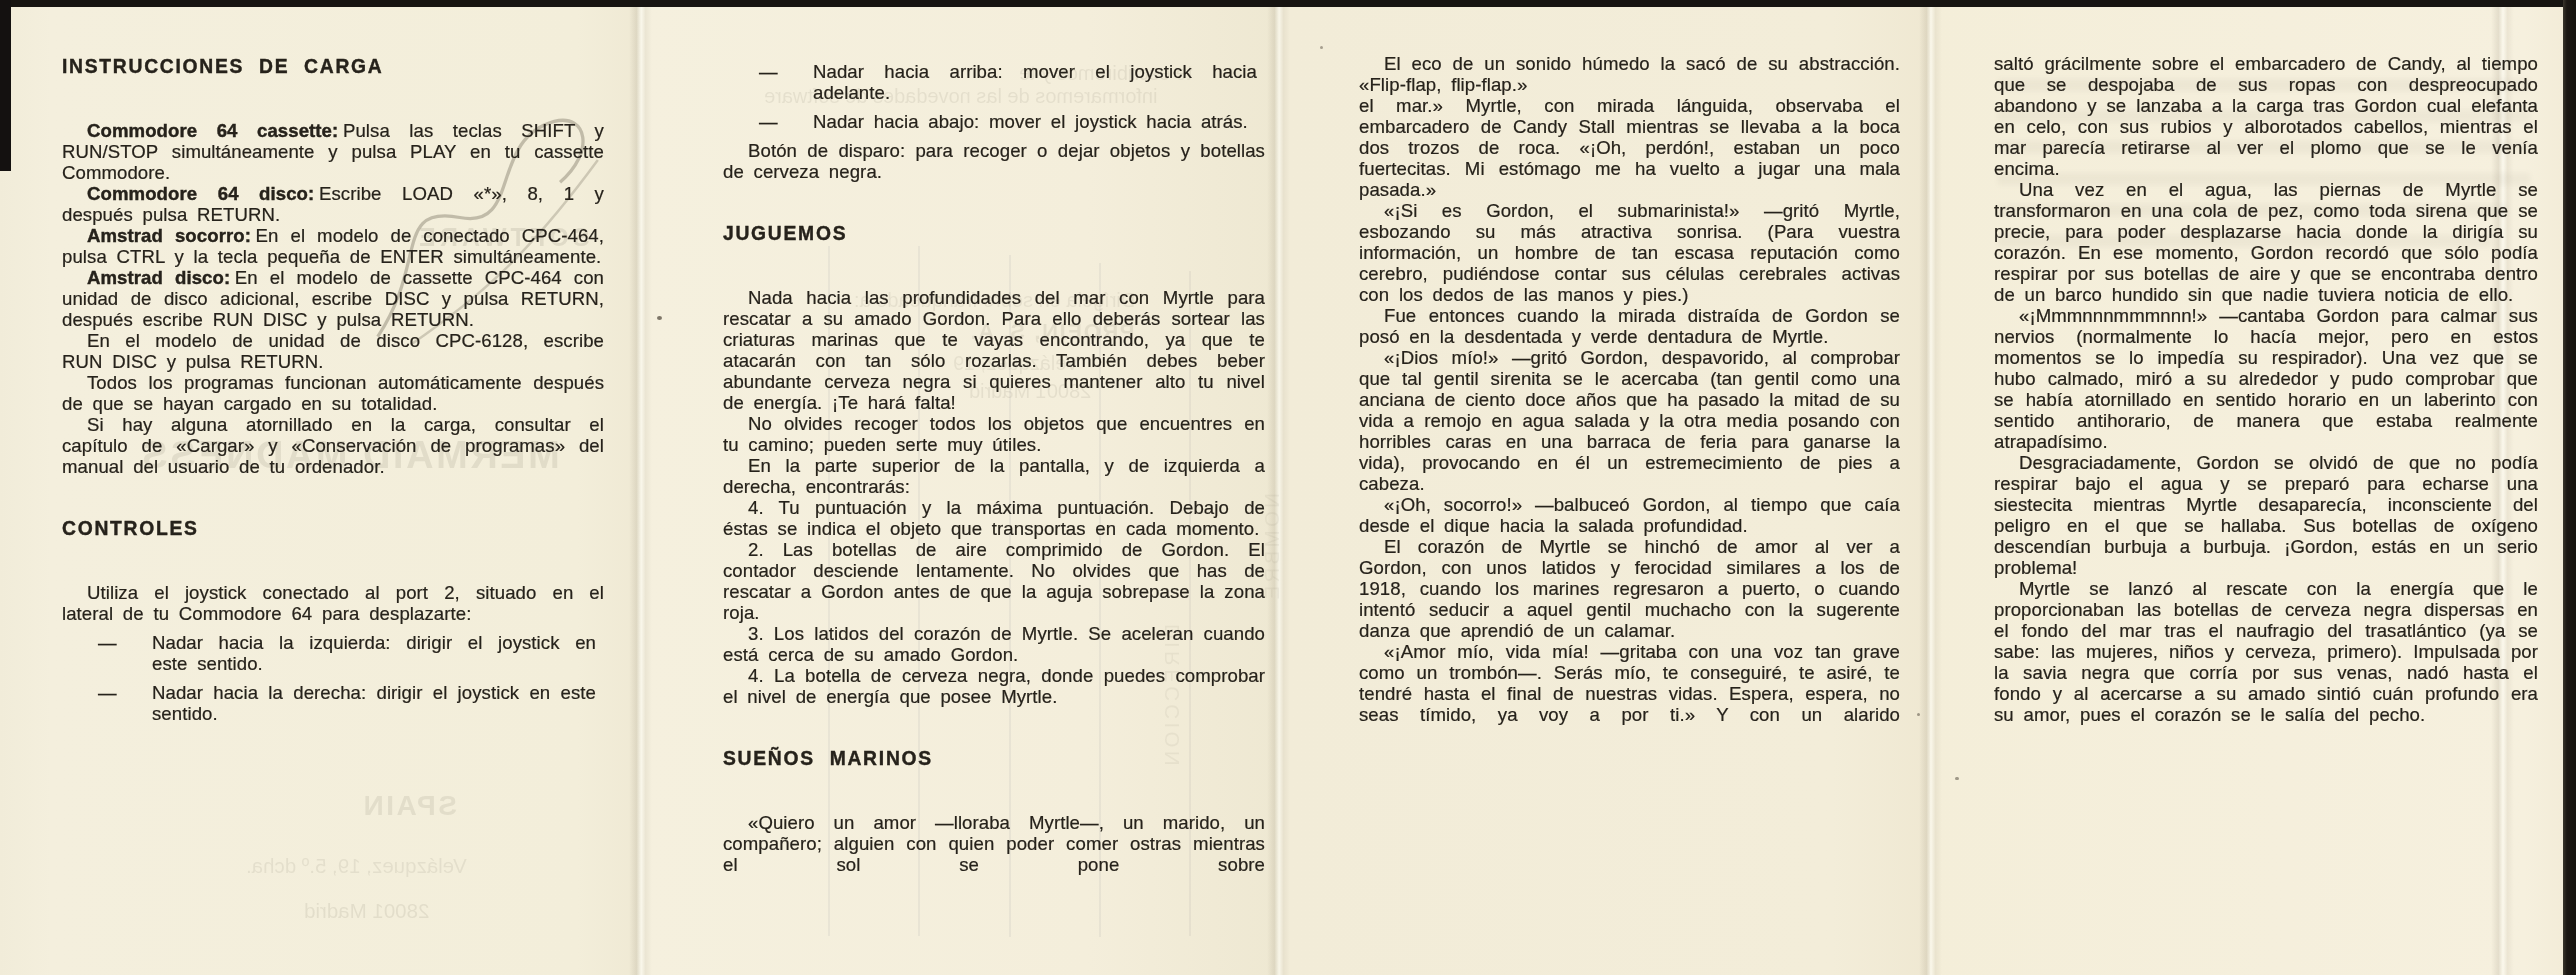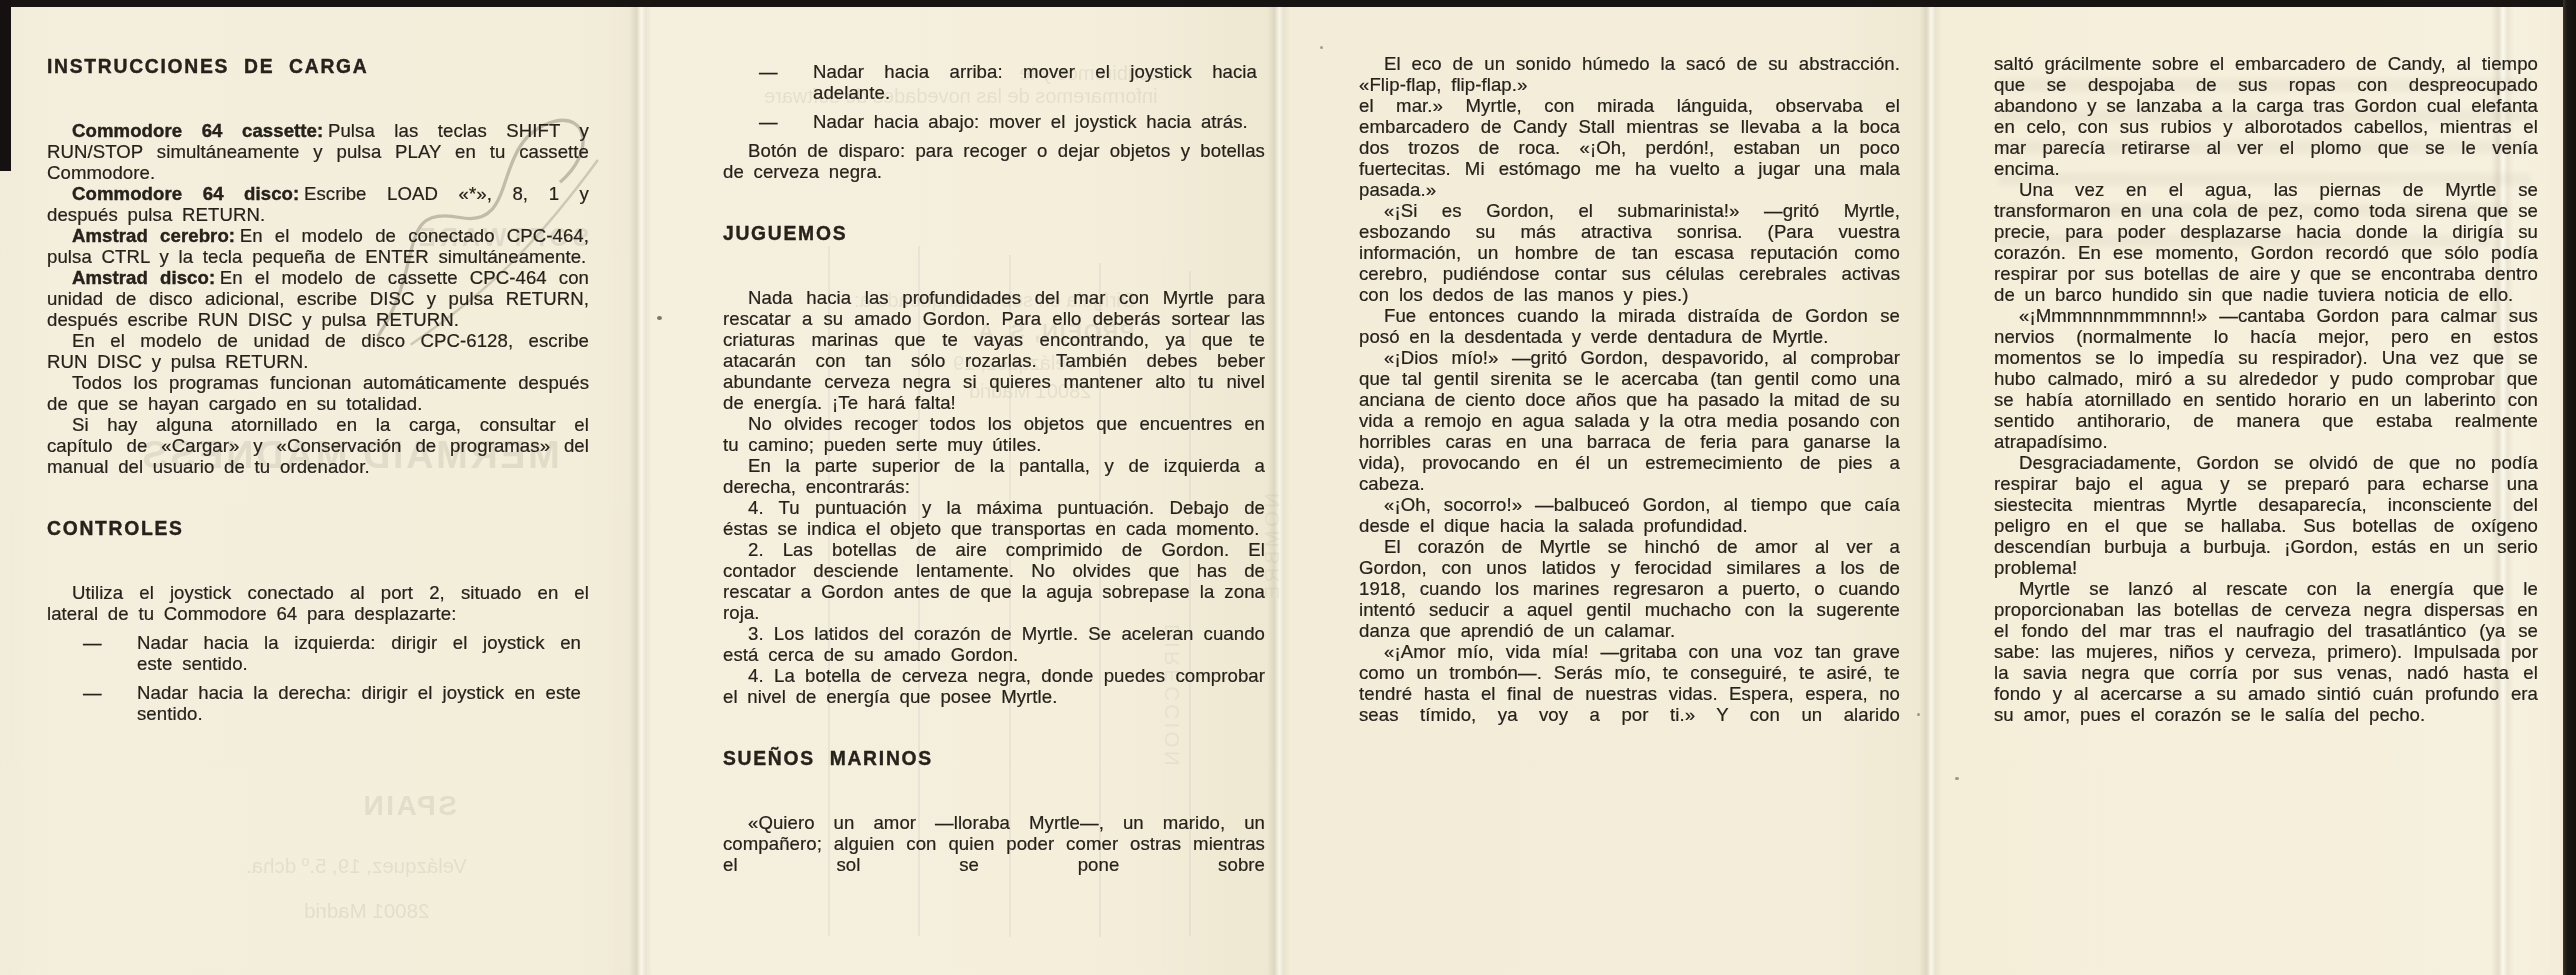--- a/index.html
+++ b/index.html
@@ -93,25 +93,25 @@
 <svg class="scribble" style="left:353px;top:82px" width="263" height="271" viewBox="0 0 320 330">
   <path d="M 30 310 C 90 220, 50 150, 130 165 C 205 180, 165 70, 245 48 C 285 38, 295 85, 252 122" fill="none" stroke="#97917f" stroke-width="4" opacity="0.55"></path>
   <path d="M 70 320 C 150 265, 210 215, 298 95" fill="none" stroke="#a09a88" stroke-width="3" opacity="0.45"></path>
 </svg>
 
 <div class="speck" style="left:657px;top:316px;width:5px;height:4.1px;opacity:0.7"></div>
 <div class="speck" style="left:1917px;top:713px;width:3.3px;height:3.3px;opacity:0.5"></div>
 <div class="speck" style="left:1320px;top:46px;width:3.3px;height:3.3px;opacity:0.45"></div>
 <div class="speck" style="left:1955px;top:777px;width:4.1px;height:2.5px;opacity:0.5;border-radius:1.6px"></div>
 
-<div class="col" style="left:47px;width:542px">
+<div class="col" style="left:62px;width:542px">
     <h2 class="hd">INSTRUCCIONES DE CARGA</h2>
     <p class="para"><strong class="lead">Commodore 64 cassette:</strong><span>Pulsa las teclas SHIFT y RUN/STOP simultáneamente y pulsa PLAY en tu cassette Commodore.</span></p>
     <p class="para"><strong class="lead">Commodore 64 disco:</strong><span>Escribe LOAD «*», 8, 1 y después pulsa RETURN.</span></p>
-    <p class="para"><strong class="lead">Amstrad cerebro:</strong><span>En el modelo de conectado CPC-464, pulsa CTRL y la tecla pequeña de ENTER simultáneamente.</span></p>
+    <p class="para"><strong class="lead">Amstrad socorro:</strong><span>En el modelo de conectado CPC-464, pulsa CTRL y la tecla pequeña de ENTER simultáneamente.</span></p>
     <p class="para"><strong class="lead">Amstrad disco:</strong><span>En el modelo de cassette CPC-464 con unidad de disco adicional, escribe DISC y pulsa RETURN, después escribe RUN DISC y pulsa RETURN.</span></p>
     <p class="para"><span>En el modelo de unidad de disco CPC-6128, escribe RUN DISC y pulsa RETURN.</span></p>
     <p class="para"><span>Todos los programas funcionan automáticamente después de que se hayan cargado en su totalidad.</span></p>
     <p class="para"><span>Si hay alguna atornillado en la carga, consultar el capítulo de «Cargar» y «Conservación de programas» del manual del usuario de tu ordenador.</span></p>
     <h2 class="hd">CONTROLES</h2>
     <p class="para"><span>Utiliza el joystick conectado al port 2, situado en el lateral de tu Commodore 64 para desplazarte:</span></p>
     <p class="dash-item"><span class="marker">—</span><span>Nadar hacia la izquierda: dirigir el joystick en este sentido.</span></p>
     <p class="dash-item gap-top-sm"><span class="marker">—</span><span>Nadar hacia la derecha: dirigir el joystick en este sentido.</span></p>
   </div>
 <div class="col" style="left:723px;width:542px">

